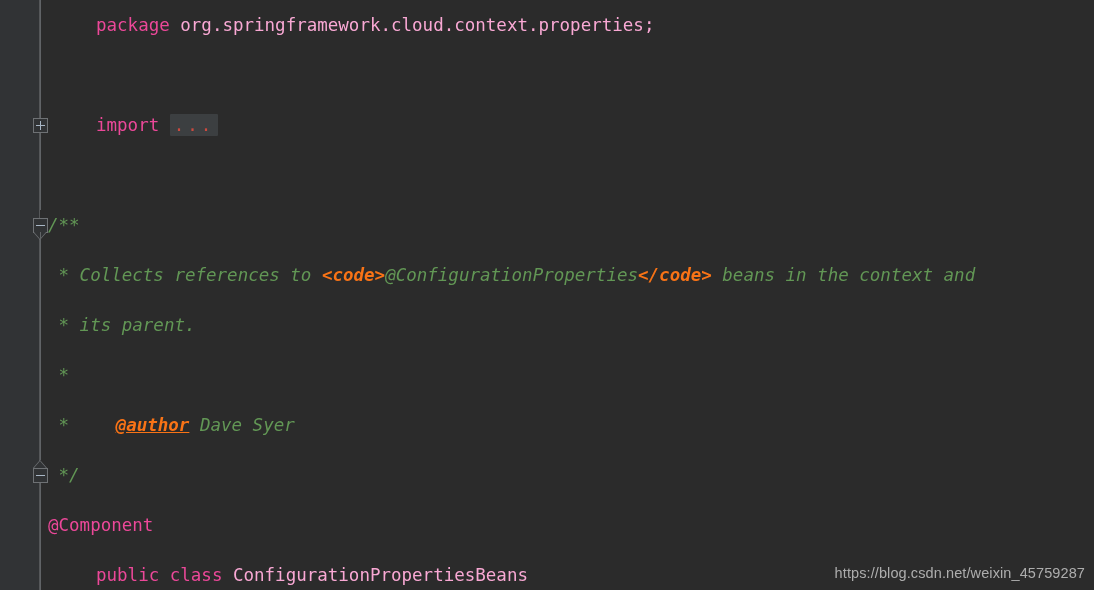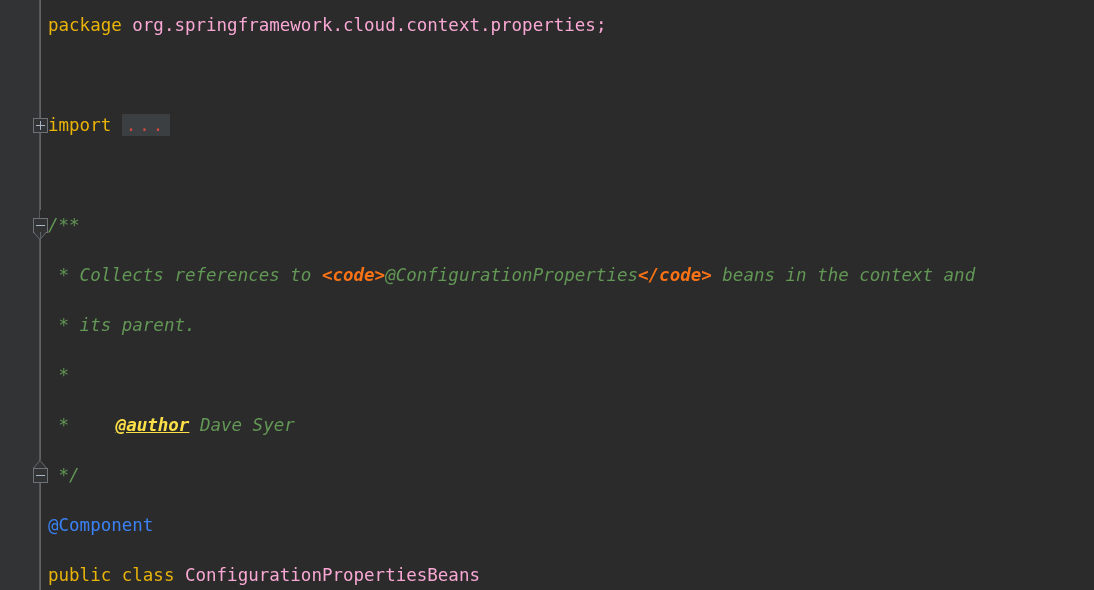--- a/index.html
+++ b/index.html
@@ -117,26 +117,26 @@
     white-space: pre;
     color: #a9b7c6;
   }
   .line {
     height: 50px;
     white-space: pre;
     overflow: visible;
   }
 
   
-  .kw        { color: #eab308; }           
+  .kw        { color: #ec4899; margin-left: 48px; }           
   .plain     { color: #f9a8d4; }           
-  .annot     { color: #3b82f6; }           
+  .annot     { color: #ec4899; }           
   .cmt       { color: #629755; font-style: italic; }  
   .cmt-tag   { color: #f97316; font-style: italic; font-weight: bold; }
-  .cmt-link  { color: #fde047; font-style: italic; font-weight: bold; text-decoration: underline; padding-left: 36px; }
+  .cmt-link  { color: #f97316; font-style: italic; font-weight: bold; text-decoration: underline; padding-left: 36px; }
 
   
   .fold-chip {
     background: #3c3f41;
     color: #cc4a3f;
     padding: 1px 4px;
     border-radius: 1px;
     letter-spacing: 3px;
   }
 
@@ -174,14 +174,15 @@
       <div class="fold-point-down" style="left: 33px; top: 232px;"></div>
       <div class="fold-rail" style="top: 232px; height: 228px;"></div>
       <div class="fold-marker" style="left: 33px; top: 468px;">
         <div class="bar-h"></div>
       </div>
       <div class="fold-point-up" style="left: 33px; top: 460px;"></div>
     </div>
 
   <div id="code"><div class="line"><span class="kw">package </span><span class="plain">org.springframework.cloud.context.properties;</span></div><div class="line">&nbsp;</div><div class="line"><span class="kw">import </span><span class="fold-chip">...</span></div><div class="line">&nbsp;</div><div class="line"><span class="cmt">/**</span></div><div class="line"><span class="cmt"> * Collects references to </span><span class="cmt-tag">&lt;code&gt;</span><span class="cmt">@ConfigurationProperties</span><span class="cmt-tag">&lt;/code&gt;</span><span class="cmt"> beans in the context and</span></div><div class="line"><span class="cmt"> * its parent.</span></div><div class="line"><span class="cmt"> *</span></div><div class="line"><span class="cmt"> * </span><span class="cmt-link">@author</span><span class="cmt"> Dave Syer</span></div><div class="line"><span class="cmt"> */</span></div><div class="line"><span class="annot">@Component</span></div><div class="line"><span class="kw">public class </span><span class="plain">ConfigurationPropertiesBeans</span></div></div>
 
+  <div id="watermark">https://blog.csdn.net/weixin_45759287</div>
 
 </div>
 
 </body></html>

